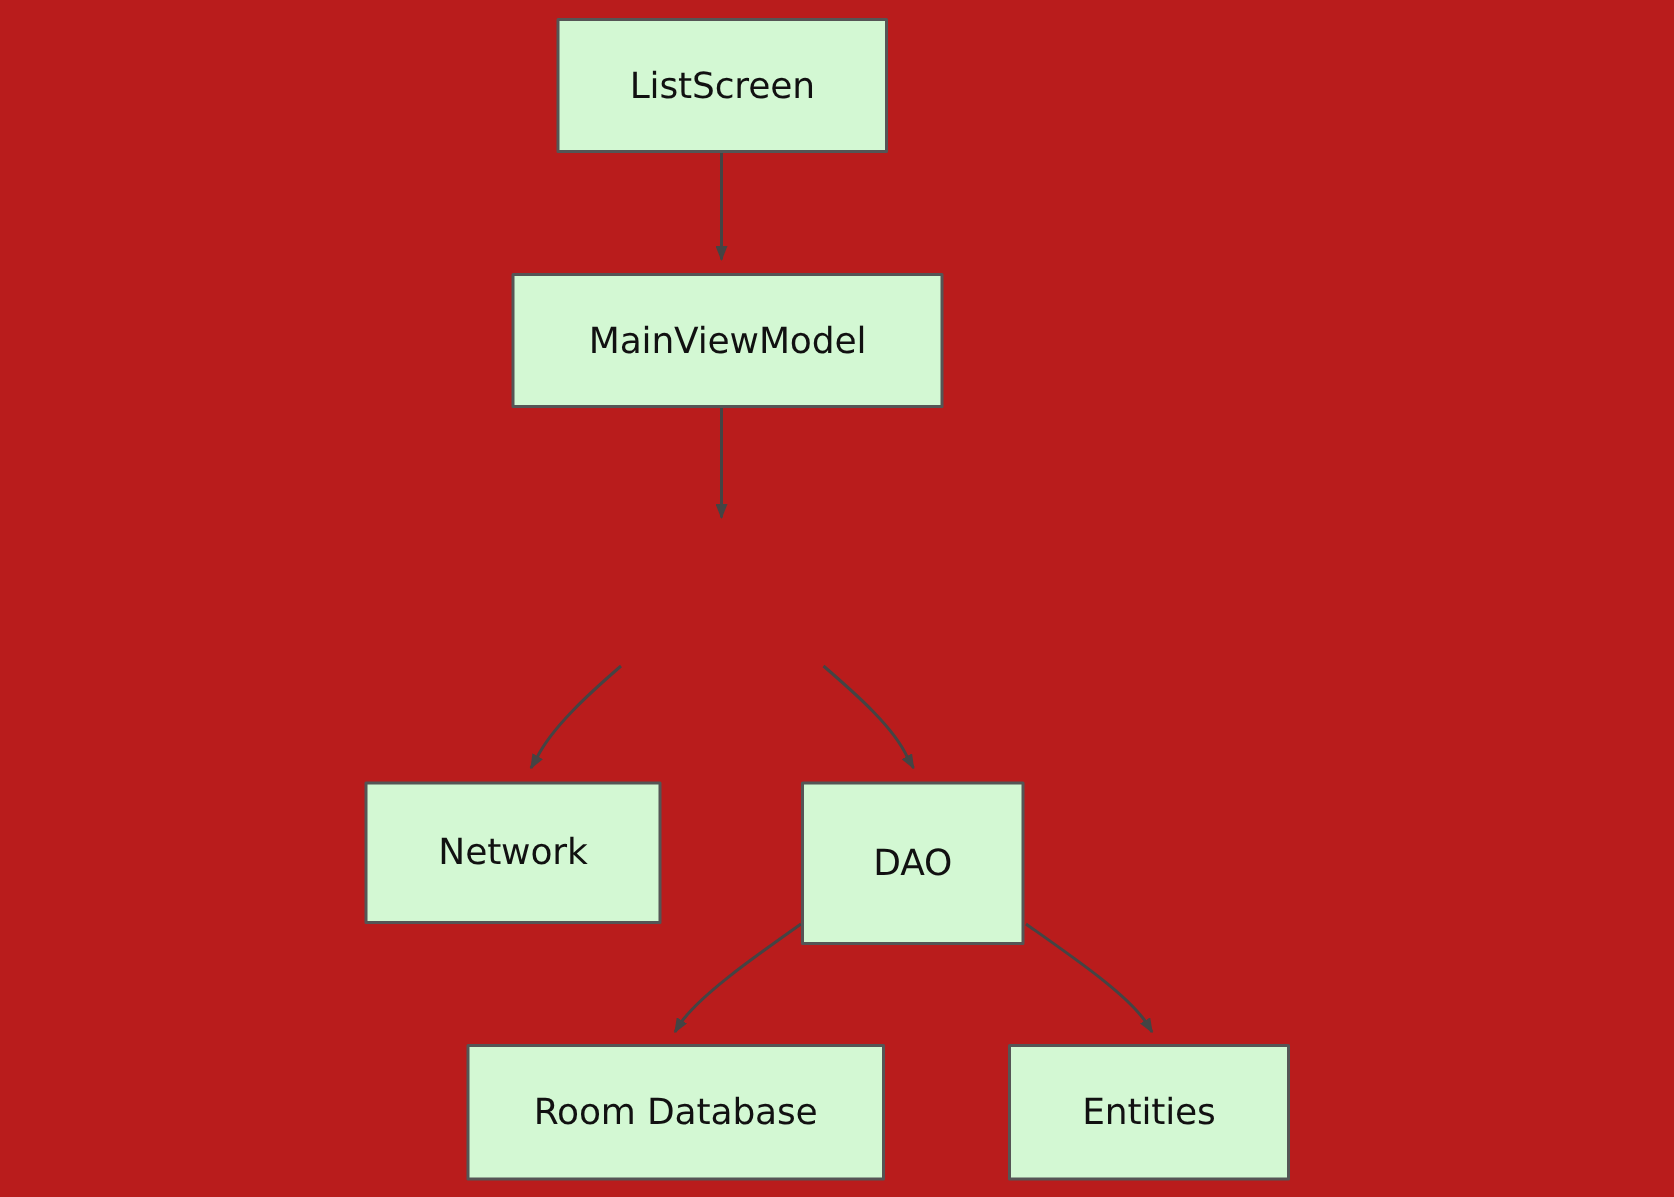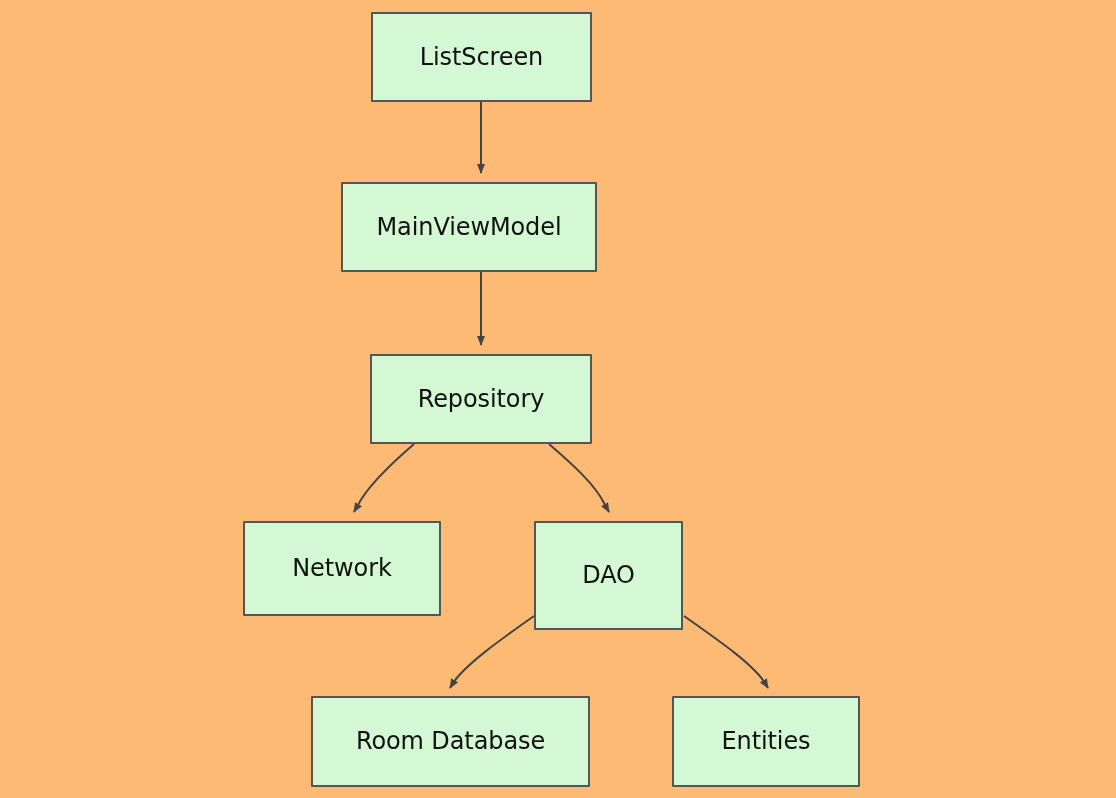--- a/index.html
+++ b/index.html
@@ -48,21 +48,21 @@
     line-height: 1.1;
     color: #111111;
     text-align: center;
     white-space: nowrap;
     letter-spacing: -0.1px;
   }
 </style>
 </head>
 <body>
 
-<div id="diagram-canvas" style="background: #fdba74;">
+<div id="diagram-canvas" style="background: #b91c1c;">
 
   <svg id="edge-layer" viewBox="0 0 1116 798" width="1116" height="798" xmlns="http://www.w3.org/2000/svg">
     <defs>
       <marker id="arrowhead" markerWidth="10" markerHeight="8" refX="9" refY="4" orient="auto" markerUnits="userSpaceOnUse">
         <path d="M 0 0 L 10 4 L 0 8 z" fill="#444444"></path>
       </marker>
     </defs>
 
     <path d="M 481 102 L 481 173" fill="none" stroke="#444444" stroke-width="2" marker-end="url(#arrowhead)"></path>
 
@@ -76,27 +76,24 @@
 
     <path d="M 684 616 C 718 640 753 664 765 683 L 768 688" fill="none" stroke="#444444" stroke-width="2" marker-end="url(#arrowhead)"></path>
   </svg>
 
   <div id="node-layer">
 
     <div class="flow-node" style="left: 371px; top: 12px; width: 221px; height: 90px; background: rgb(211, 248, 211); border-color: rgb(85, 85, 85); color: rgb(17, 17, 17);">
       <span class="flow-node-label">ListScreen</span>
     </div>
 
-    <div class="flow-node" style="left: 341px; top: 182px; width: 256px; height: 90px; background: rgb(211, 248, 211); border-color: rgb(85, 85, 85); color: rgb(17, 17, 17);">
+    <div class="flow-node" style="left: 341px; top: 182px; width: 288px; height: 90px; background: rgb(211, 248, 211); border-color: rgb(85, 85, 85); color: rgb(17, 17, 17);">
       <span class="flow-node-label">MainViewModel</span>
     </div>
 
-    <div class="flow-node" style="left: 370px; top: 354px; width: 222px; height: 90px; background: rgb(211, 248, 211); border-color: rgb(85, 85, 85); color: rgb(17, 17, 17);">
-      <span class="flow-node-label">Repository</span>
-    </div>
 
     <div class="flow-node" style="left: 243px; top: 521px; width: 198px; height: 95px; background: rgb(211, 248, 211); border-color: rgb(85, 85, 85); color: rgb(17, 17, 17);">
       <span class="flow-node-label">Network</span>
     </div>
 
     <div class="flow-node" style="left: 534px; top: 521px; width: 149px; height: 109px; background: rgb(211, 248, 211); border-color: rgb(85, 85, 85); color: rgb(17, 17, 17);">
       <span class="flow-node-label">DAO</span>
     </div>
 
     <div class="flow-node" style="left: 311px; top: 696px; width: 279px; height: 91px; background: rgb(211, 248, 211); border-color: rgb(85, 85, 85); color: rgb(17, 17, 17);">

